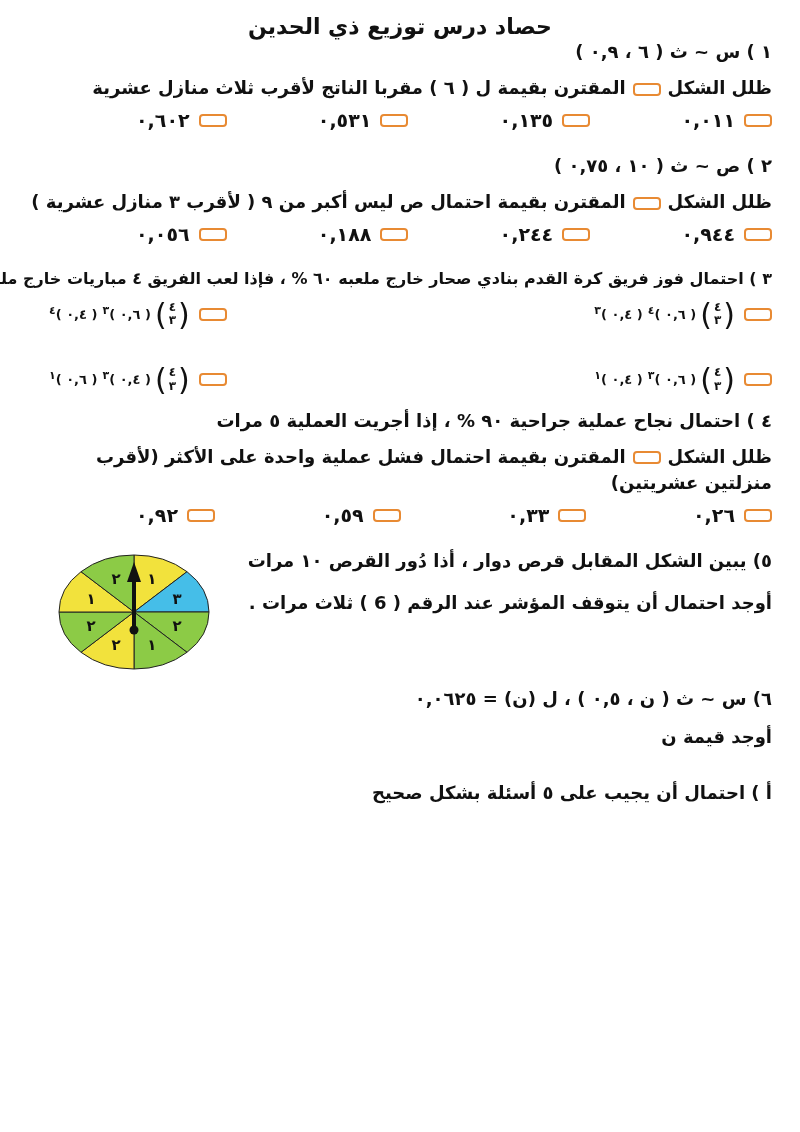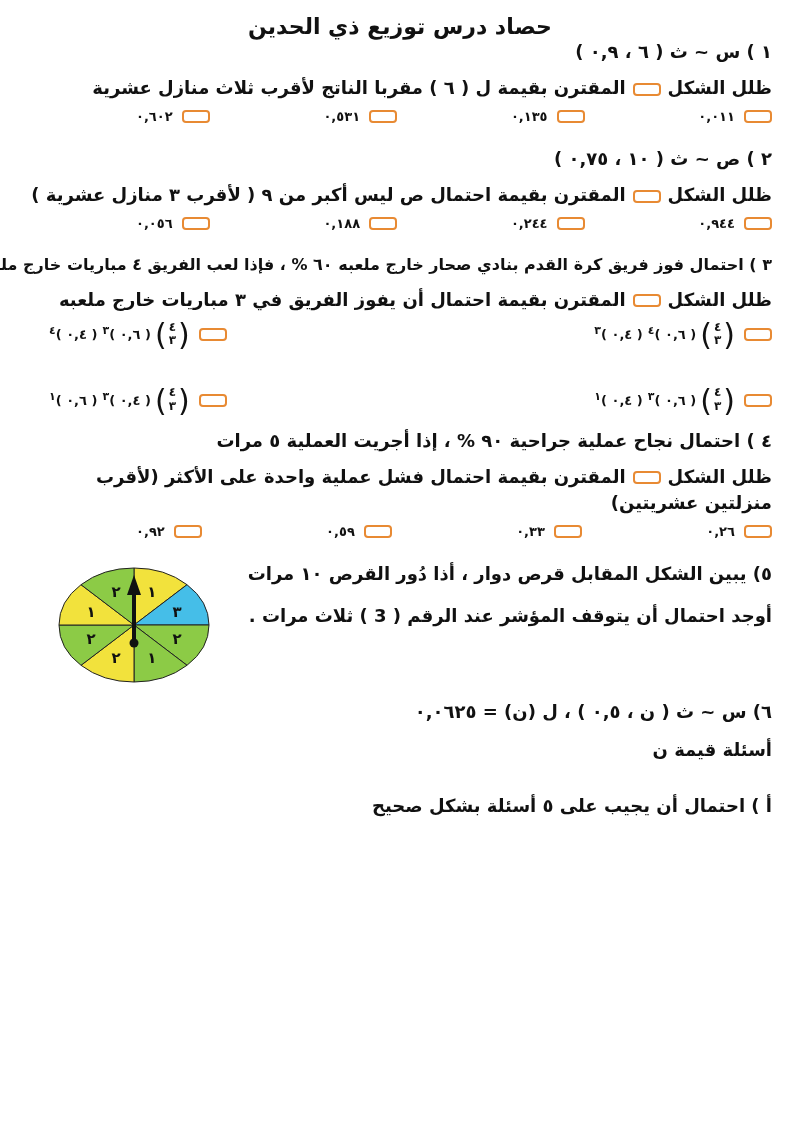--- a/index.html
+++ b/index.html
@@ -25,21 +25,21 @@
     vertical-align:middle;
     margin:0 7px;
   }
   .options {
     display:flex; justify-content:space-between; align-items:center;
     padding-left:108px;
     margin:4px 0 22px 0;
   }
   .option { display:flex; align-items:center; }
   .option .cbox { margin:0 0 0 9px; }
-  .oval { font-size:13px; }
+  .oval { font-size:19px; }
   .expr-row {
     display:flex; justify-content:space-between; align-items:center;
     padding-left:20px;
     margin-bottom:38px;
   }
   .expr-row.second { margin-bottom:14px; }
   .expr { display:inline-flex; align-items:center; direction:rtl; gap:4px; }
   .binom { display:inline-flex; align-items:center; direction:ltr; unicode-bidi:isolate; }
   .bparen { font-size:30px; font-weight:normal; line-height:0.9; }
   .bstack { display:inline-flex; flex-direction:column; align-items:center; font-size:12px; line-height:1.15; padding:0 2px; }
@@ -107,23 +107,20 @@
         </span>
       <span class="option">
           <span class="cbox"></span>
           <span class="oval">٠,٠٥٦</span>
         </span>
     </div>
   </div>
 
   <div>
     <div class="line longline">٣ ) احتمال فوز فريق كرة القدم بنادي صحار خارج ملعبه ٦٠ % ، فإذا لعب الفريق ٤ مباريات خارج ملعبه</div>
-    <div class="line instr">
-      <span>ظلل الشكل</span><span class="cbox"></span><span>المقترن بقيمة احتمال أن يفوز الفريق في ٣ مباريات  خارج ملعبه</span>
-    </div>
 
     <div class="expr-row">
       <span class="option">
         <span class="cbox"></span>
         <span class="expr">
           <span class="binom">
               <span class="bparen">(</span>
               <span class="bstack">
                 <span>٤</span>
                 <span>٣</span>
@@ -230,21 +227,21 @@
       <span class="option">
           <span class="cbox"></span>
           <span class="oval">٠,٩٢</span>
         </span>
     </div>
   </div>
 
   <div class="q5-row">
     <div class="q5-text">
       <div class="line">٥) يبين الشكل المقابل قرص دوار ، أذا دُور القرص ١٠ مرات</div>
-      <div class="line">أوجد احتمال أن يتوقف المؤشر عند الرقم ( 3 ) ثلاث مرات .</div>
+      <div class="line">أوجد احتمال أن يتوقف المؤشر عند الرقم ( 6 ) ثلاث مرات .</div>
     </div>
     <div class="spinner-wrap">
       <svg id="spinner-svg" width="162" height="126" viewBox="0 0 162 126" font-family="DejaVu Sans, sans-serif">
           <path d="M 80 64 L 80.0 7.0 A 75 57 0 0 1 133.0 23.7 Z" fill="#F2E23C" stroke="#222" stroke-width="1"></path>
           <text x="97.8" y="36.4" text-anchor="middle" font-size="15" font-weight="bold" fill="#111">١</text>
           <path d="M 80 64 L 133.0 23.7 A 75 57 0 0 1 155.0 64.0 Z" fill="#45BEE8" stroke="#222" stroke-width="1"></path>
           <text x="123.0" y="55.5" text-anchor="middle" font-size="15" font-weight="bold" fill="#111">٣</text>
           <path d="M 80 64 L 155.0 64.0 A 75 57 0 0 1 133.0 104.3 Z" fill="#8CCB46" stroke="#222" stroke-width="1"></path>
           <text x="123.0" y="82.5" text-anchor="middle" font-size="15" font-weight="bold" fill="#111">٢</text>
           <path d="M 80 64 L 133.0 104.3 A 75 57 0 0 1 80.0 121.0 Z" fill="#8CCB46" stroke="#222" stroke-width="1"></path>
@@ -259,20 +256,20 @@
           <text x="62.2" y="36.4" text-anchor="middle" font-size="15" font-weight="bold" fill="#111">٢</text>
           <path d="M 80 14 L 73 34 L 87 34 Z" fill="#111111"></path>
           <path d="M 78 30 L 78 82 L 82 82 L 82 30 Z" fill="#111111"></path>
           <circle cx="80" cy="82" r="4.5" fill="#111111"></circle>
         </svg>
     </div>
   </div>
 
   <div class="q6">
     <div class="line">٦) س ~ ث ( ن ،  ٠,٥ )  ، ل (ن) = ٠,٠٦٢٥</div>
-    <div class="line">أسئلة قيمة ن</div>
+    <div class="line">أوجد قيمة ن</div>
   </div>
 
   <div class="q7">
     <div class="line">أ ) احتمال أن يجيب على ٥ أسئلة بشكل صحيح</div>
   </div>
 
 </div>
 
 </body></html>

